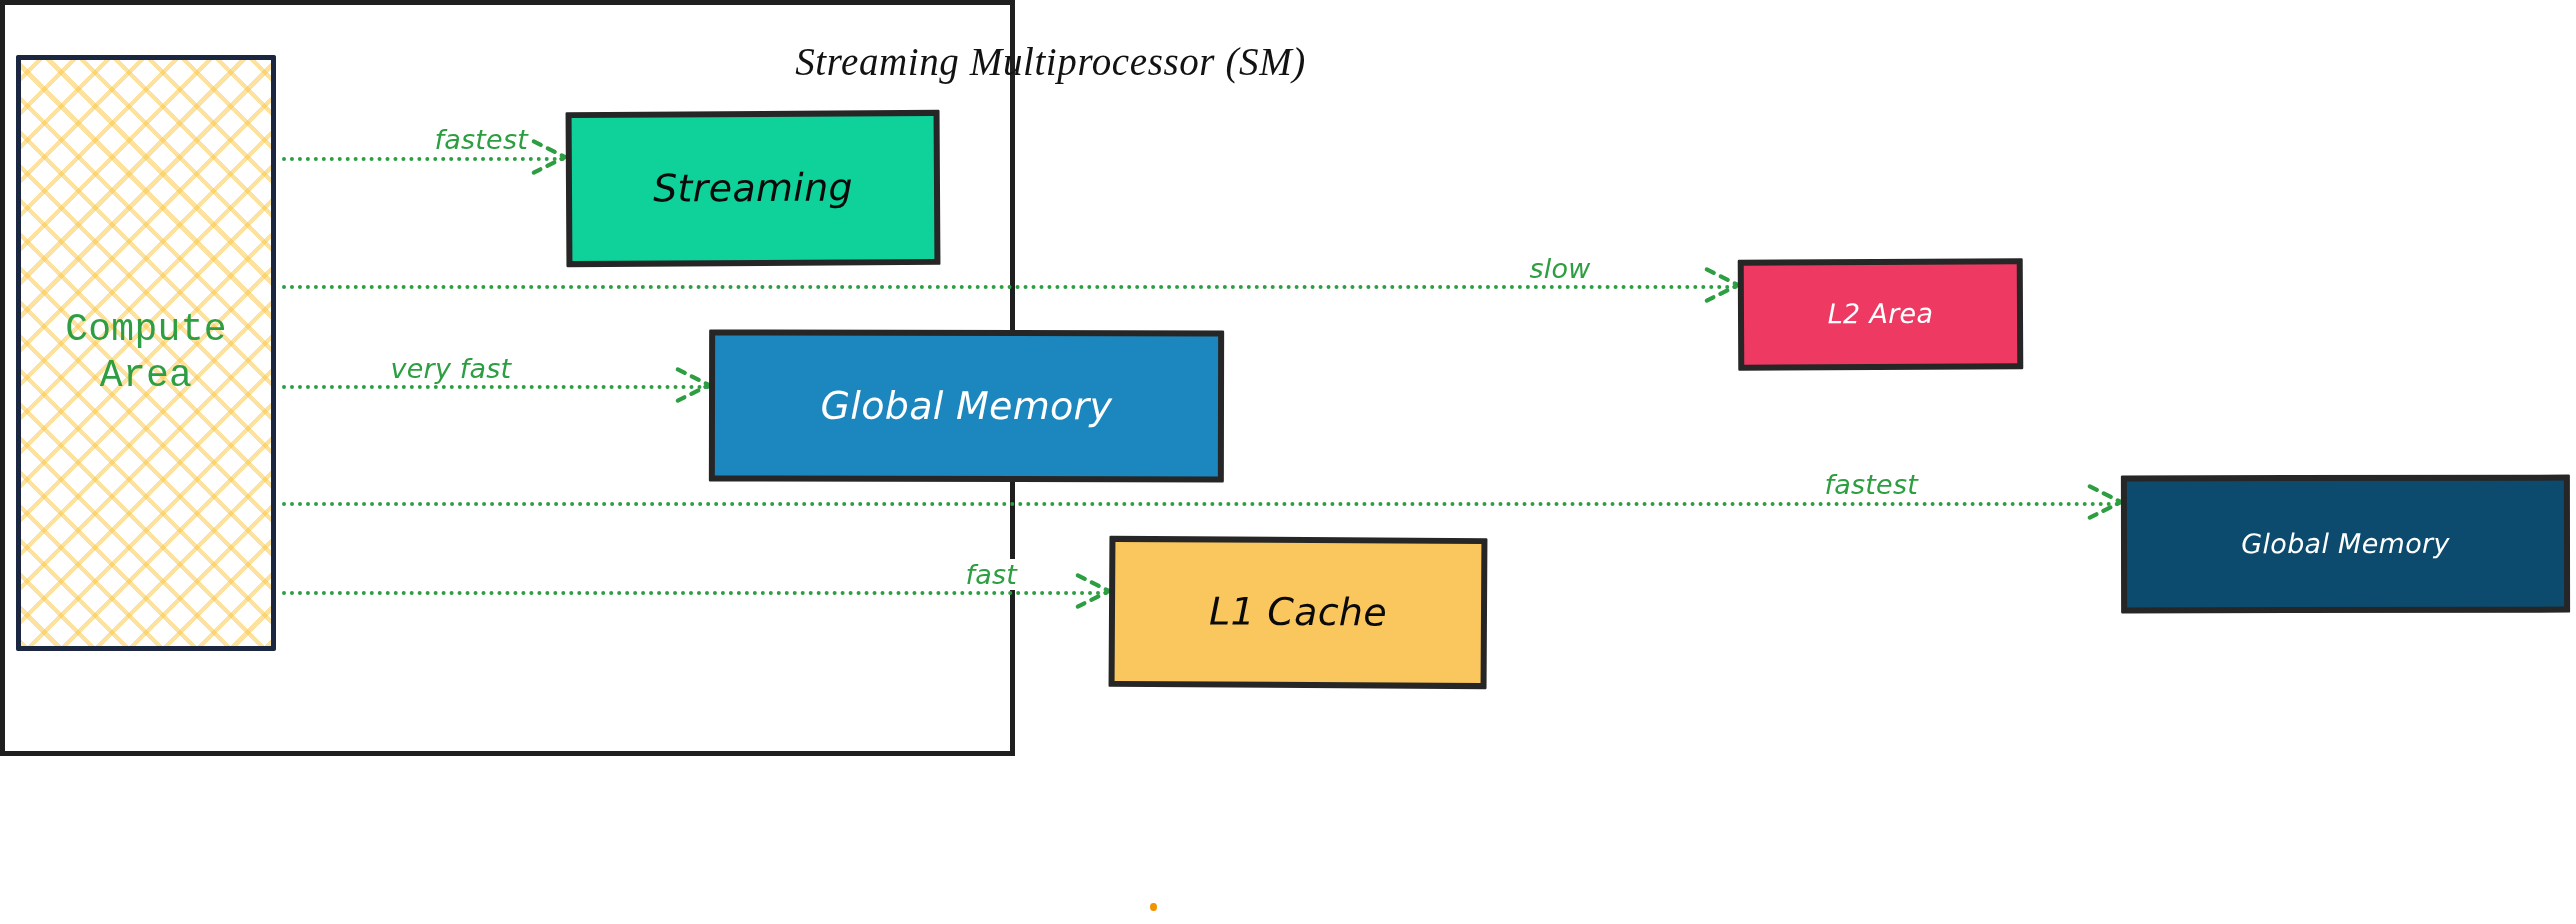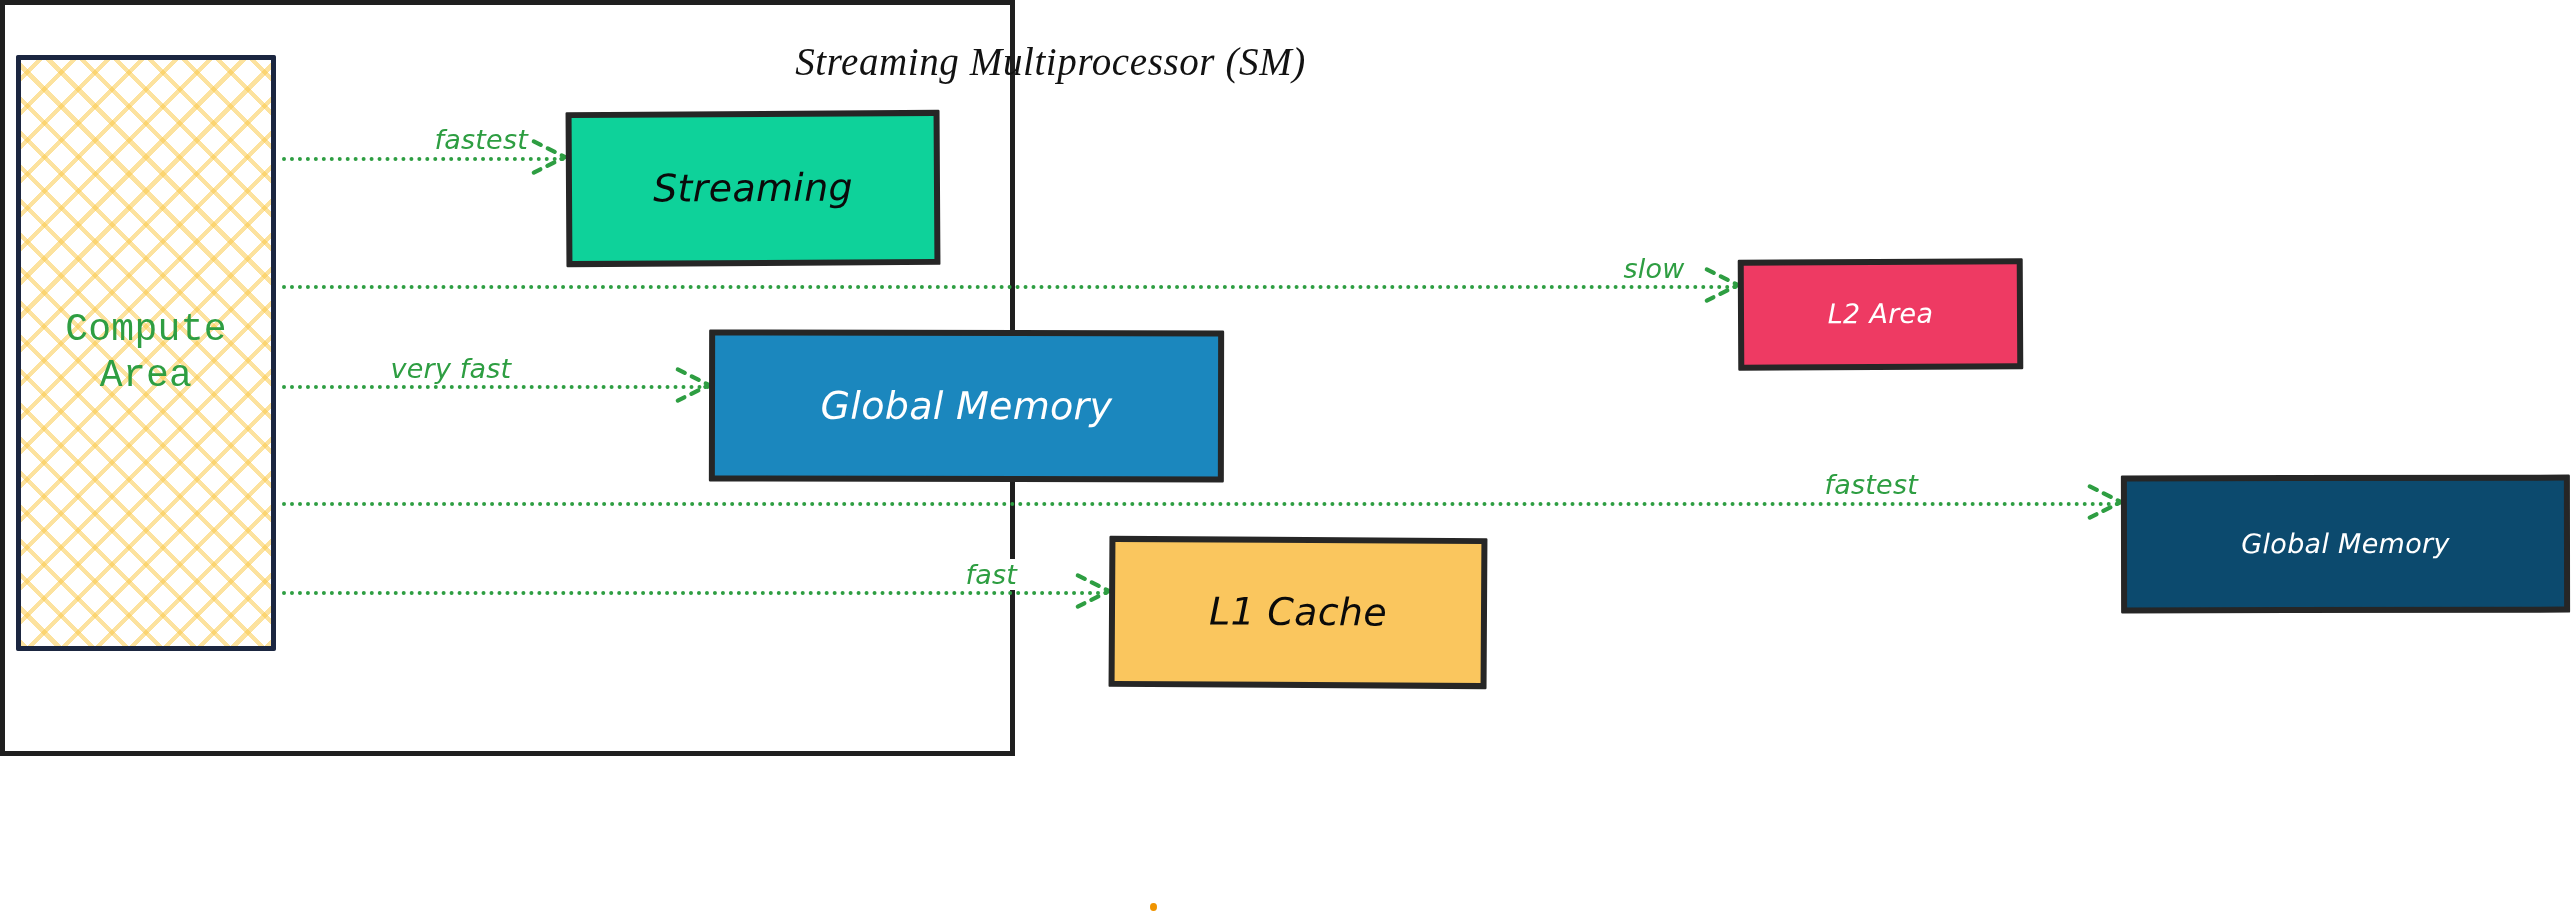--- a/index.html
+++ b/index.html
@@ -185,21 +185,21 @@
 
   <div class="edge" style="left:282px; top:157px; width:283px;"></div>
   <div class="edge-label" style="left:395px; top:124px;margin-left:36px;">fastest</div>
   <div class="arrowhead" style="left:565px; top:157px;">
     <svg width="36" height="36" viewBox="0 0 60 60">
       <path d="M -52 -26 L 0 0 L -52 26" fill="none" stroke="#2e9e42" stroke-width="7" stroke-dasharray="13 13" stroke-linecap="round"></path>
     </svg>
   </div>
 
   <div class="edge" style="left:282px; top:285px; width:1457px;"></div>
-  <div class="edge-label" style="left:1620px; top:253px;">slow</div>
+  <div class="edge-label" style="left:1526px; top:253px;">slow</div>
   <div class="arrowhead" style="left:1738px; top:285px;">
     <svg width="36" height="36" viewBox="0 0 60 60">
       <path d="M -52 -26 L 0 0 L -52 26" fill="none" stroke="#2e9e42" stroke-width="7" stroke-dasharray="13 13" stroke-linecap="round"></path>
     </svg>
   </div>
 
   <div class="edge" style="left:282px; top:385px; width:428px;"></div>
   <div class="edge-label" style="left:387px; top:353px;">very fast</div>
   <div class="arrowhead" style="left:709px; top:385px;">
     <svg width="36" height="36" viewBox="0 0 60 60">

